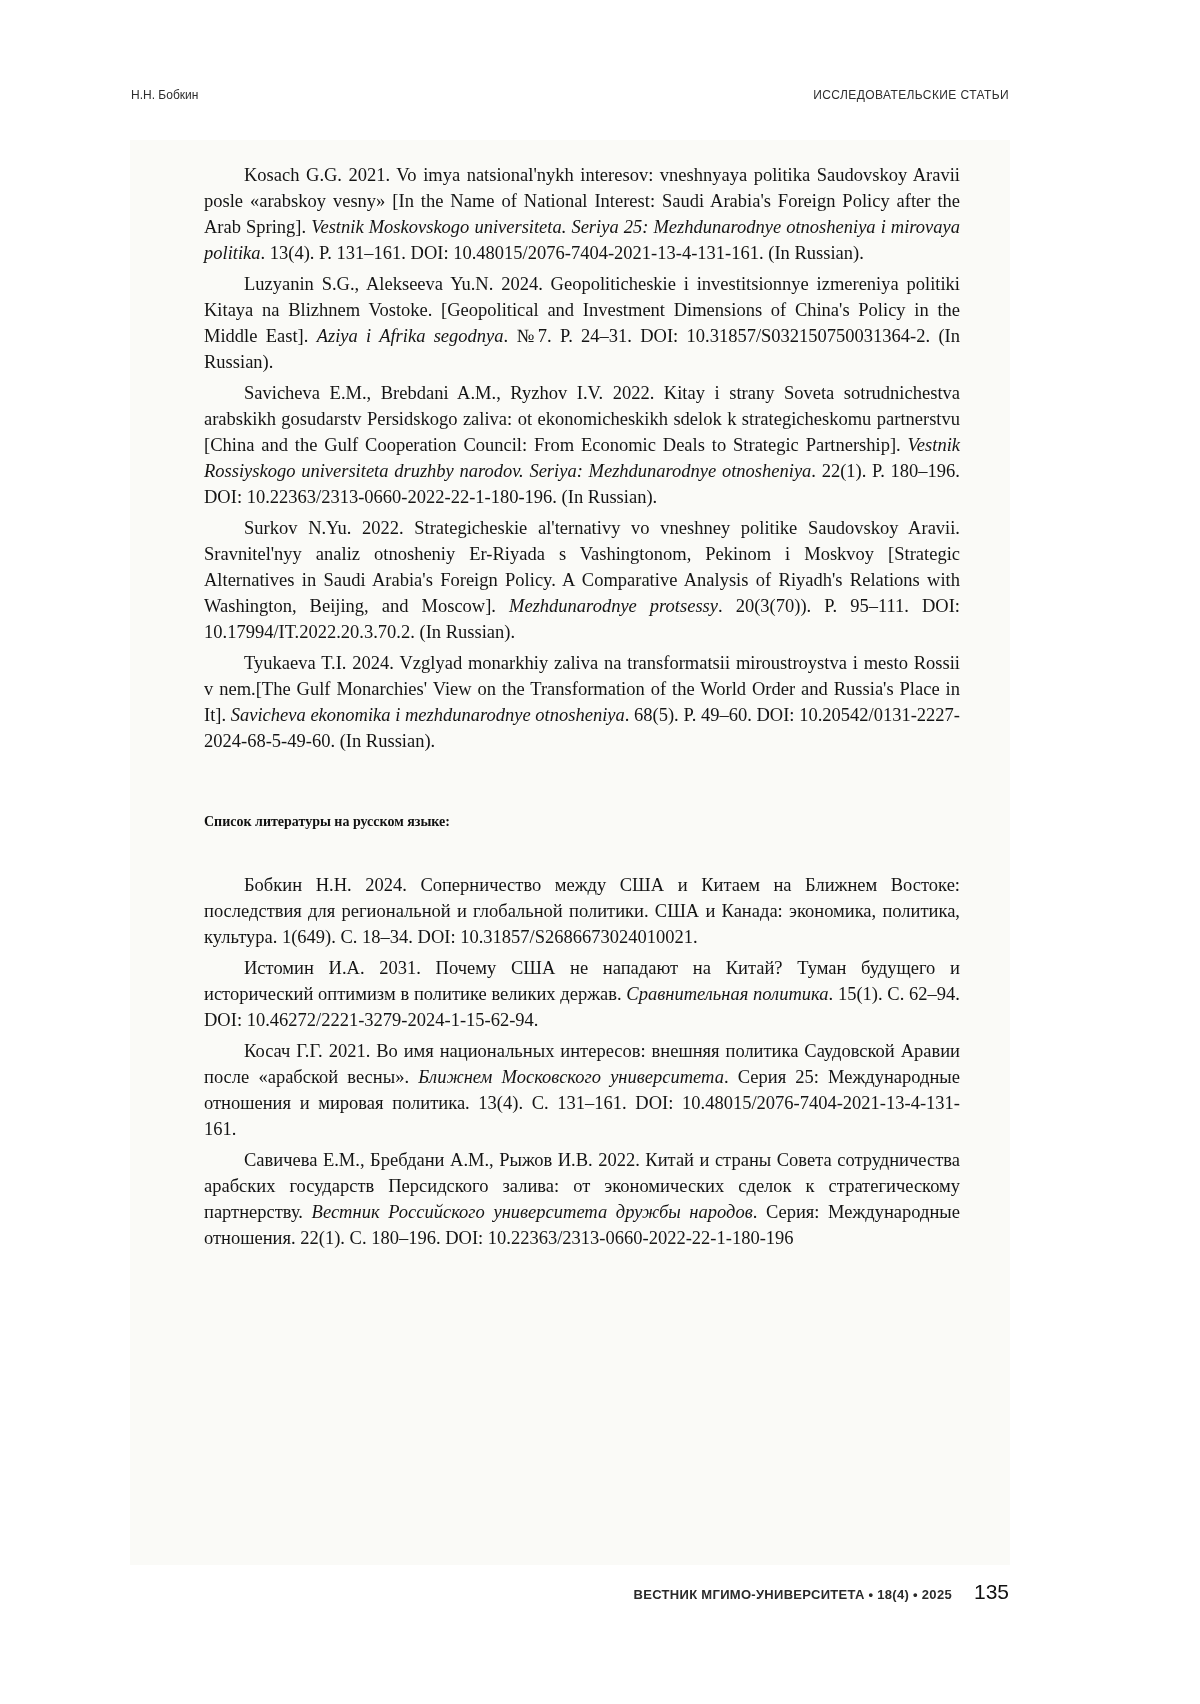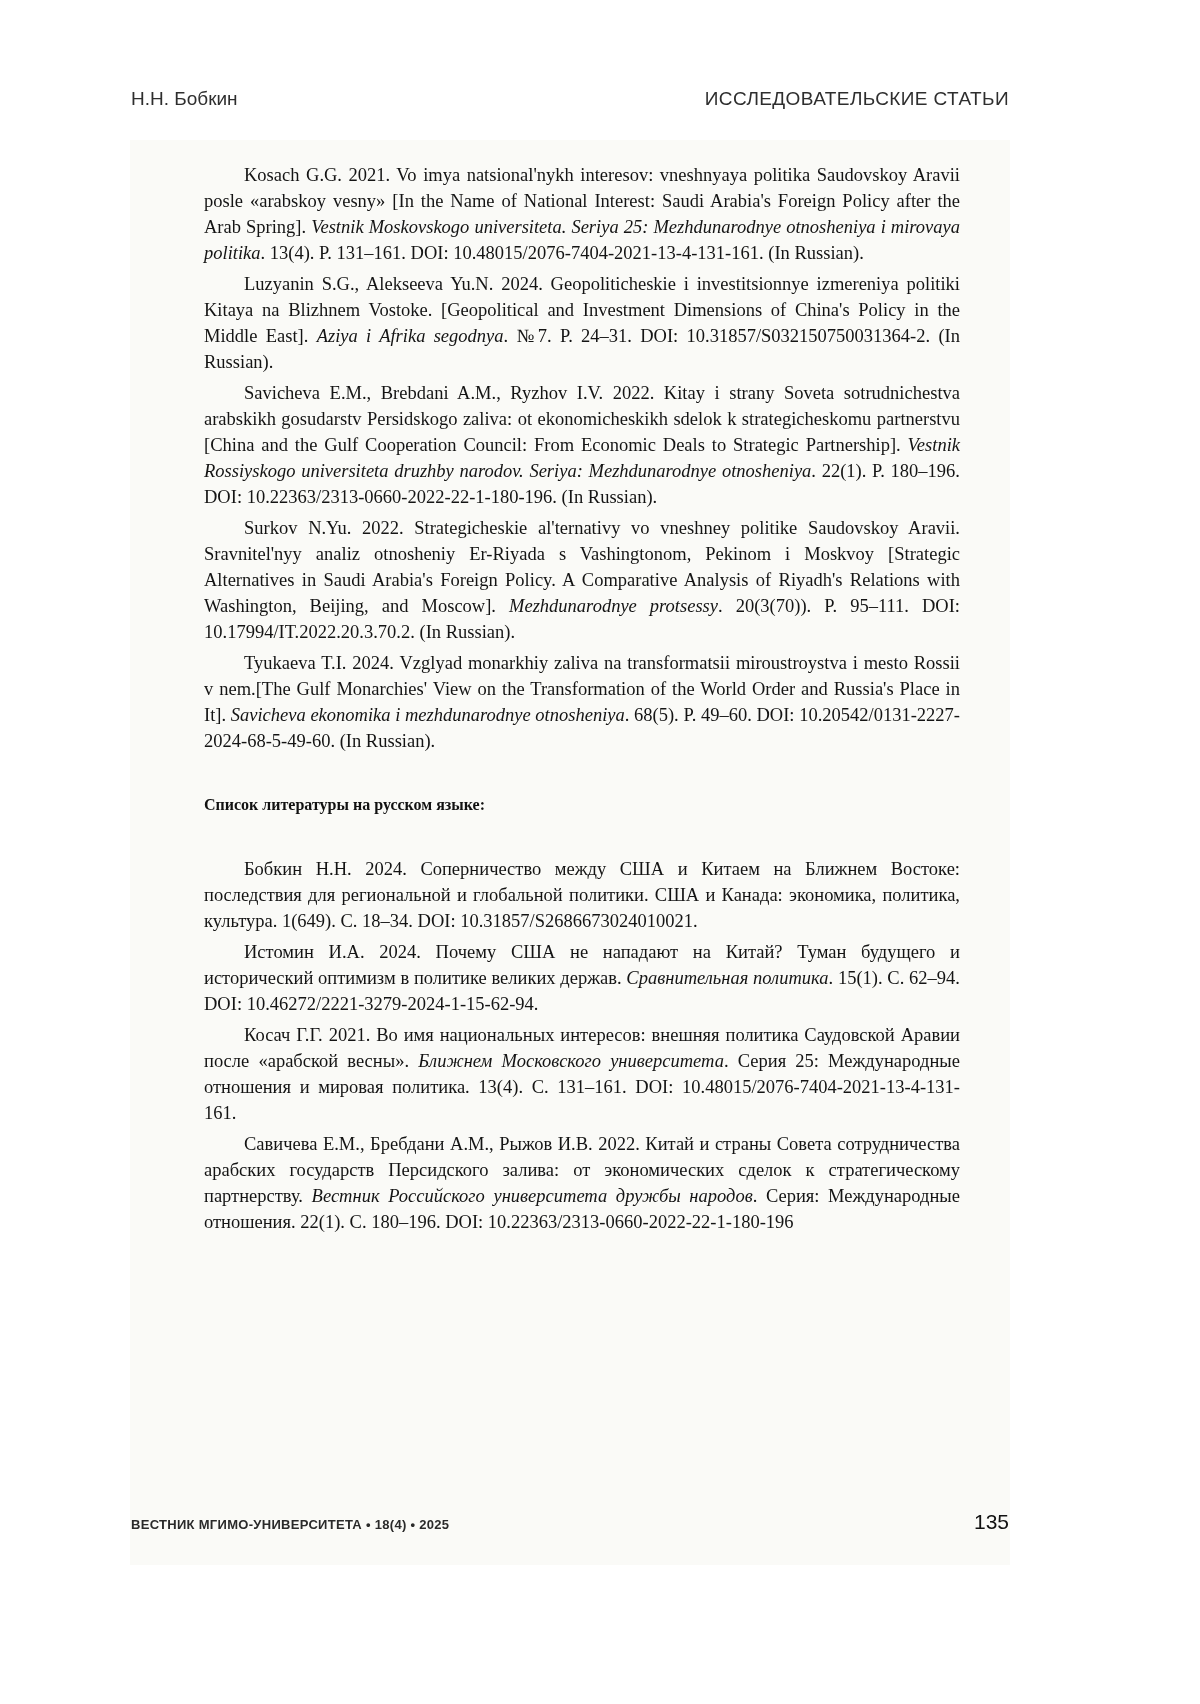--- a/index.html
+++ b/index.html
@@ -24,53 +24,53 @@
   }
   .page-header {
     position: absolute;
     top: 88px;
     left: 131px;
     width: 878px;
     display: flex;
     justify-content: space-between;
     align-items: baseline;
     font-family: "Liberation Sans", sans-serif;
-    font-size: 19px;
+    font-size: 12px;
     color: #2e2e2e;
   }
   .page-header .section-label { letter-spacing: 0.4px; }
   .content {
     position: absolute;
     left: 204px;
     top: 162px;
     width: 756px;
   }
   .ref {
     font-size: 18.5px;
     line-height: 26px;
     text-align: justify;
     text-indent: 40px;
     margin: 0 0 5px 0;
     color: #141414;
   }
   .ref .it { font-style: italic; }
   .ru-heading {
-    font-size: 16px;
+    font-size: 14px;
     font-weight: bold;
-    margin: 42px 0 42px 0;
+    margin: 60px 0 42px 0;
     text-indent: 0;
     color: #111111;
   }
   .page-footer {
     position: absolute;
-    top: 1510px;
+    top: 1580px;
     left: 131px;
     width: 878px;
     display: flex;
-    justify-content: space-between;
+    justify-content: flex-end;
     align-items: baseline;
     gap: 22px;
     font-family: "Liberation Sans", sans-serif;
   }
   .footer-journal {
     font-size: 13px;
     font-weight: bold;
     letter-spacing: 0.3px;
     color: #2a2a2a;
   }
@@ -99,21 +99,21 @@
         <p class="ref"><span>Luzyanin S.G., Alekseeva Yu.N. 2024. Geopoliticheskie i investitsionnye izmereniya politiki Kitaya na Blizhnem Vostoke. [Geopolitical and Investment Dimensions of China's Policy in the Middle East]. </span><span class="it">Aziya i Afrika segodnya</span><span>. №7. P. 24–31. DOI: 10.31857/S032150750031364-2. (In Russian).</span></p>
         <p class="ref"><span>Savicheva E.M., Brebdani A.M., Ryzhov I.V. 2022. Kitay i strany Soveta sotrudnichestva arabskikh gosudarstv Persidskogo zaliva: ot ekonomicheskikh sdelok k strategicheskomu partnerstvu [China and the Gulf Cooperation Council: From Economic Deals to Strategic Partnership]. </span><span class="it">Vestnik Rossiyskogo universiteta druzhby narodov. Seriya: Mezhdunarodnye otnosheniya</span><span>. 22(1). P. 180–196. DOI: 10.22363/2313-0660-2022-22-1-180-196. (In Russian).</span></p>
         <p class="ref"><span>Surkov N.Yu. 2022. Strategicheskie al'ternativy vo vneshney politike Saudovskoy Aravii. Sravnitel'nyy analiz otnosheniy Er-Riyada s Vashingtonom, Pekinom i Moskvoy [Strategic Alternatives in Saudi Arabia's Foreign Policy. A Comparative Analysis of Riyadh's Relations with Washington, Beijing, and Moscow]. </span><span class="it">Mezhdunarodnye protsessy</span><span>. 20(3(70)). P. 95–111. DOI: 10.17994/IT.2022.20.3.70.2. (In Russian).</span></p>
         <p class="ref"><span>Tyukaeva T.I. 2024. Vzglyad monarkhiy zaliva na transformatsii miroustroystva i mesto Rossii v nem.[The Gulf Monarchies' View on the Transformation of the World Order and Russia's Place in It]. </span><span class="it">Savicheva ekonomika i mezhdunarodnye otnosheniya</span><span>. 68(5). P. 49–60. DOI: 10.20542/0131-2227-2024-68-5-49-60. (In Russian).</span></p>
       </div>
 
     <h2 class="ru-heading">Список литературы на русском языке:</h2>
 
     <div>
         <p class="ref"><span>Бобкин Н.Н. 2024. Соперничество между США и Китаем на Ближнем Востоке: последствия для региональной и глобальной политики. США и Канада: экономика, политика, культура. 1(649). С. 18–34. DOI: 10.31857/S2686673024010021.</span></p>
-        <p class="ref"><span>Истомин И.А. 2024. Почему США не нападают на Китай? Туман будущего и исторический оптимизм в политике великих держав. </span><span class="it">Сравнительная политика</span><span>. 15(1). С. 62–94. DOI: 10.46272/2221-3279-2024-1-15-62-94.</span></p>
+        <p class="ref"><span>Истомин И.А. 2031. Почему США не нападают на Китай? Туман будущего и исторический оптимизм в политике великих держав. </span><span class="it">Сравнительная политика</span><span>. 15(1). С. 62–94. DOI: 10.46272/2221-3279-2024-1-15-62-94.</span></p>
         <p class="ref"><span>Косач Г.Г. 2021. Во имя национальных интересов: внешняя политика Саудовской Аравии после «арабской весны». </span><span class="it">Ближнем Московского университета</span><span>. Серия 25: Международные отношения и мировая политика. 13(4). С. 131–161. DOI: 10.48015/2076-7404-2021-13-4-131-161.</span></p>
         <p class="ref"><span>Савичева Е.М., Бребдани А.М., Рыжов И.В. 2022. Китай и страны Совета сотрудничества арабских государств Персидского залива: от экономических сделок к стратегическому партнерству. </span><span class="it">Вестник Российского университета дружбы народов</span><span>. Серия: Международные отношения. 22(1). С. 180–196. DOI: 10.22363/2313-0660-2022-22-1-180-196</span></p>
       </div>
 
   </div>
 
   <div class="page-footer">
     <span class="footer-journal">ВЕСТНИК МГИМО-УНИВЕРСИТЕТА • 18(4) • 2025</span>
     <span class="footer-page">135</span>
   </div>

